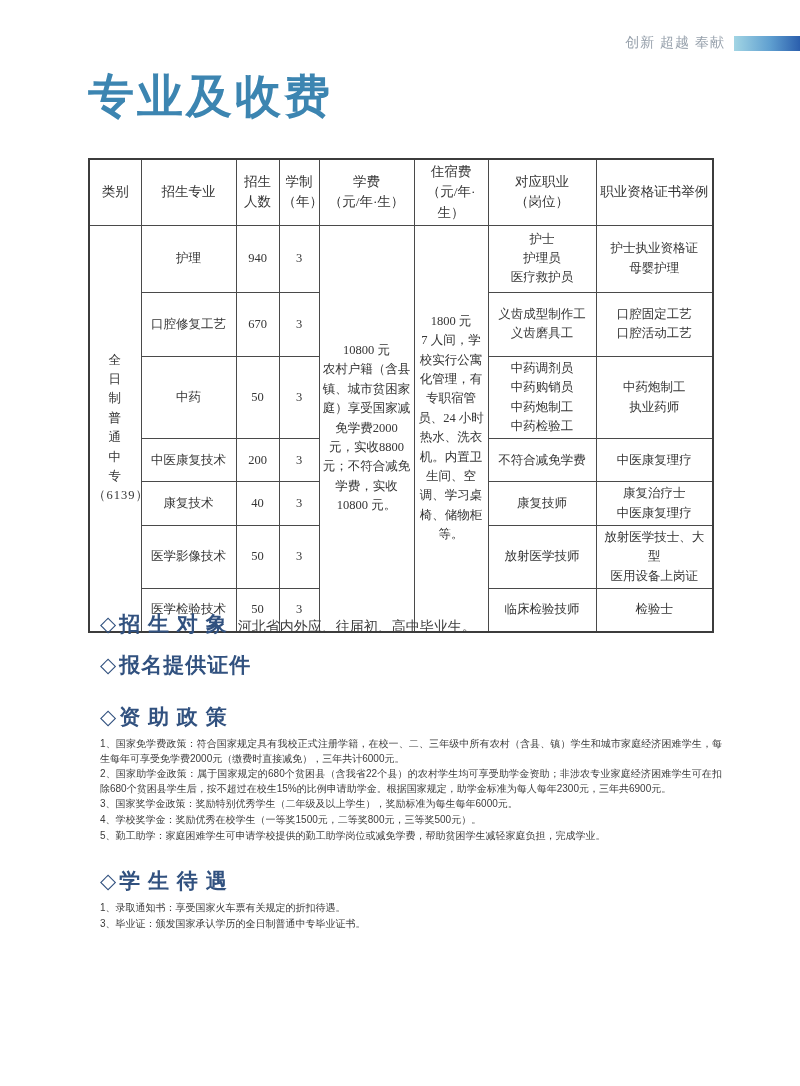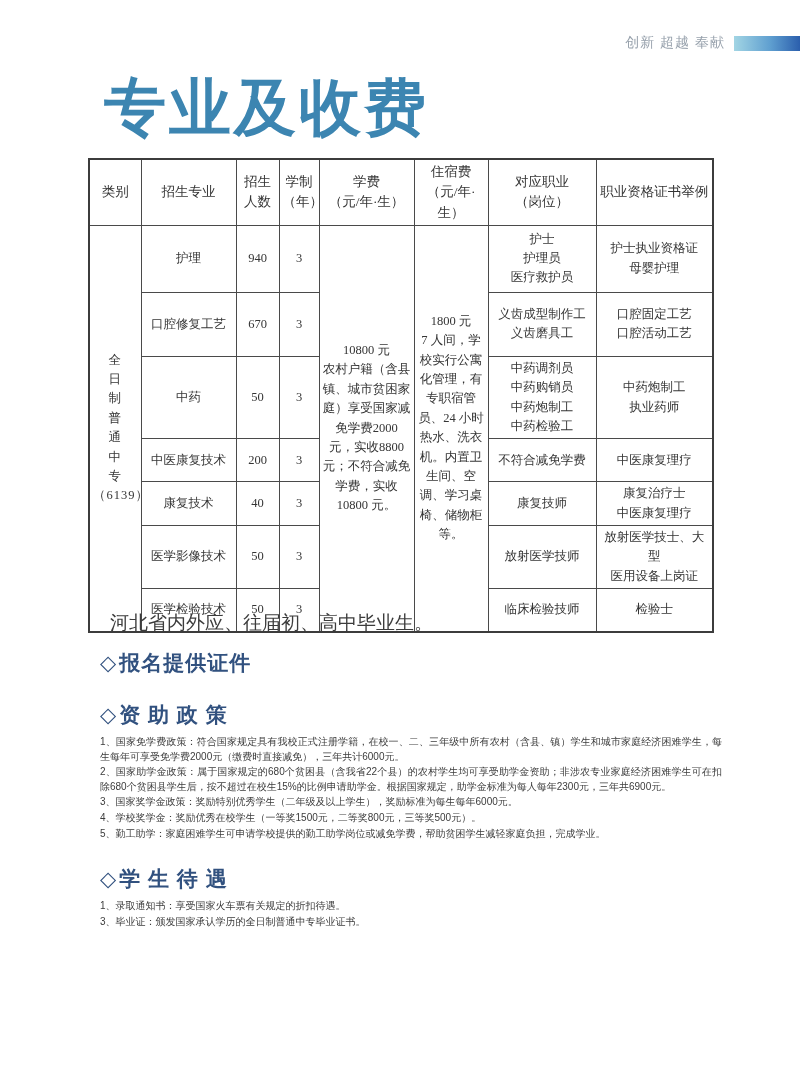--- a/index.html
+++ b/index.html
@@ -18,24 +18,23 @@
     font-size: 14px; color: #97a1ac; letter-spacing: 1px; white-space: nowrap;
   }
   .slogan-bar {
     position: absolute; right: 0; top: 2px;
     width: 66px; height: 15px;
     background: linear-gradient(90deg, #a2d5e4 0%, #5f9fd0 55%, #2b5fad 100%);
   }
   
   .title {
     position: absolute; left: 88px; top: 66px;
-    font-size: 62px; font-weight: 900; letter-spacing: 3px;
+    font-size: 46px; font-weight: 900; letter-spacing: 3px;
     color: #3c85b1;
     font-family: "Liberation Sans", "DejaVu Sans", sans-serif;
-    margin-left: 16px;
   }
   
   table.fees {
     position: absolute; left: 88px; top: 158px;
     width: 624px;
     border-collapse: collapse;
     table-layout: fixed;
     font-family: "Liberation Serif", "DejaVu Serif", serif;
     color: #353535;
   }
@@ -60,21 +59,21 @@
   td.cat-cell { font-size: 13.5px; line-height: 1.5; letter-spacing: 1px; }
   td.tuition-cell, td.accom-cell { font-size: 12.5px; line-height: 1.7; padding: 4px 5px; }
   
   .sections { position: absolute; left: 100px; top: 610px; width: 622px; }
   .sec-heading {
     color: #31517f; font-weight: bold; font-size: 21px;
     white-space: nowrap; letter-spacing: 1px;
   }
   .diamond { font-weight: normal; margin-right: 2px; }
   .inline-section { margin-bottom: 13px; display: flex; align-items: baseline; }
-  .sec-inline { font-size: 19px; color: #3c3c3c; margin-left: 10px; white-space: nowrap; }
+  .sec-inline { font-size: 14px; color: #3c3c3c; margin-left: 10px; white-space: nowrap; }
   .block-section { margin-top: 24px; }
   .block-section .sec-heading { display: block; margin-bottom: 6px; }
   .block-section p {
     font-size: 10px; line-height: 1.46; color: #3c3c3c;
     text-align: justify; margin-bottom: 1px;
   }
   .block-section { margin-bottom: 14px; }
 </style>
 </head>
 <body>
@@ -184,20 +183,21 @@
     <td>3</td>
     <td>临床检验技师</td>
     <td>检验士</td>
   </tr>
 </tbody>
   </table>
 
 <div class="sections">
 
   <div class="inline-section">
+    <span class="sec-heading"><span class="diamond">◇</span><span>招 生 对 象</span></span>
     <span class="sec-inline">河北省内外应、往届初、高中毕业生。</span>
   </div>
 
 
   <div class="inline-section">
     <span class="sec-heading"><span class="diamond">◇</span><span>报名提供证件</span></span>
   </div>
 
   <div class="block-section">
     <span class="sec-heading"><span class="diamond">◇</span><span>资 助 政 策</span></span>

